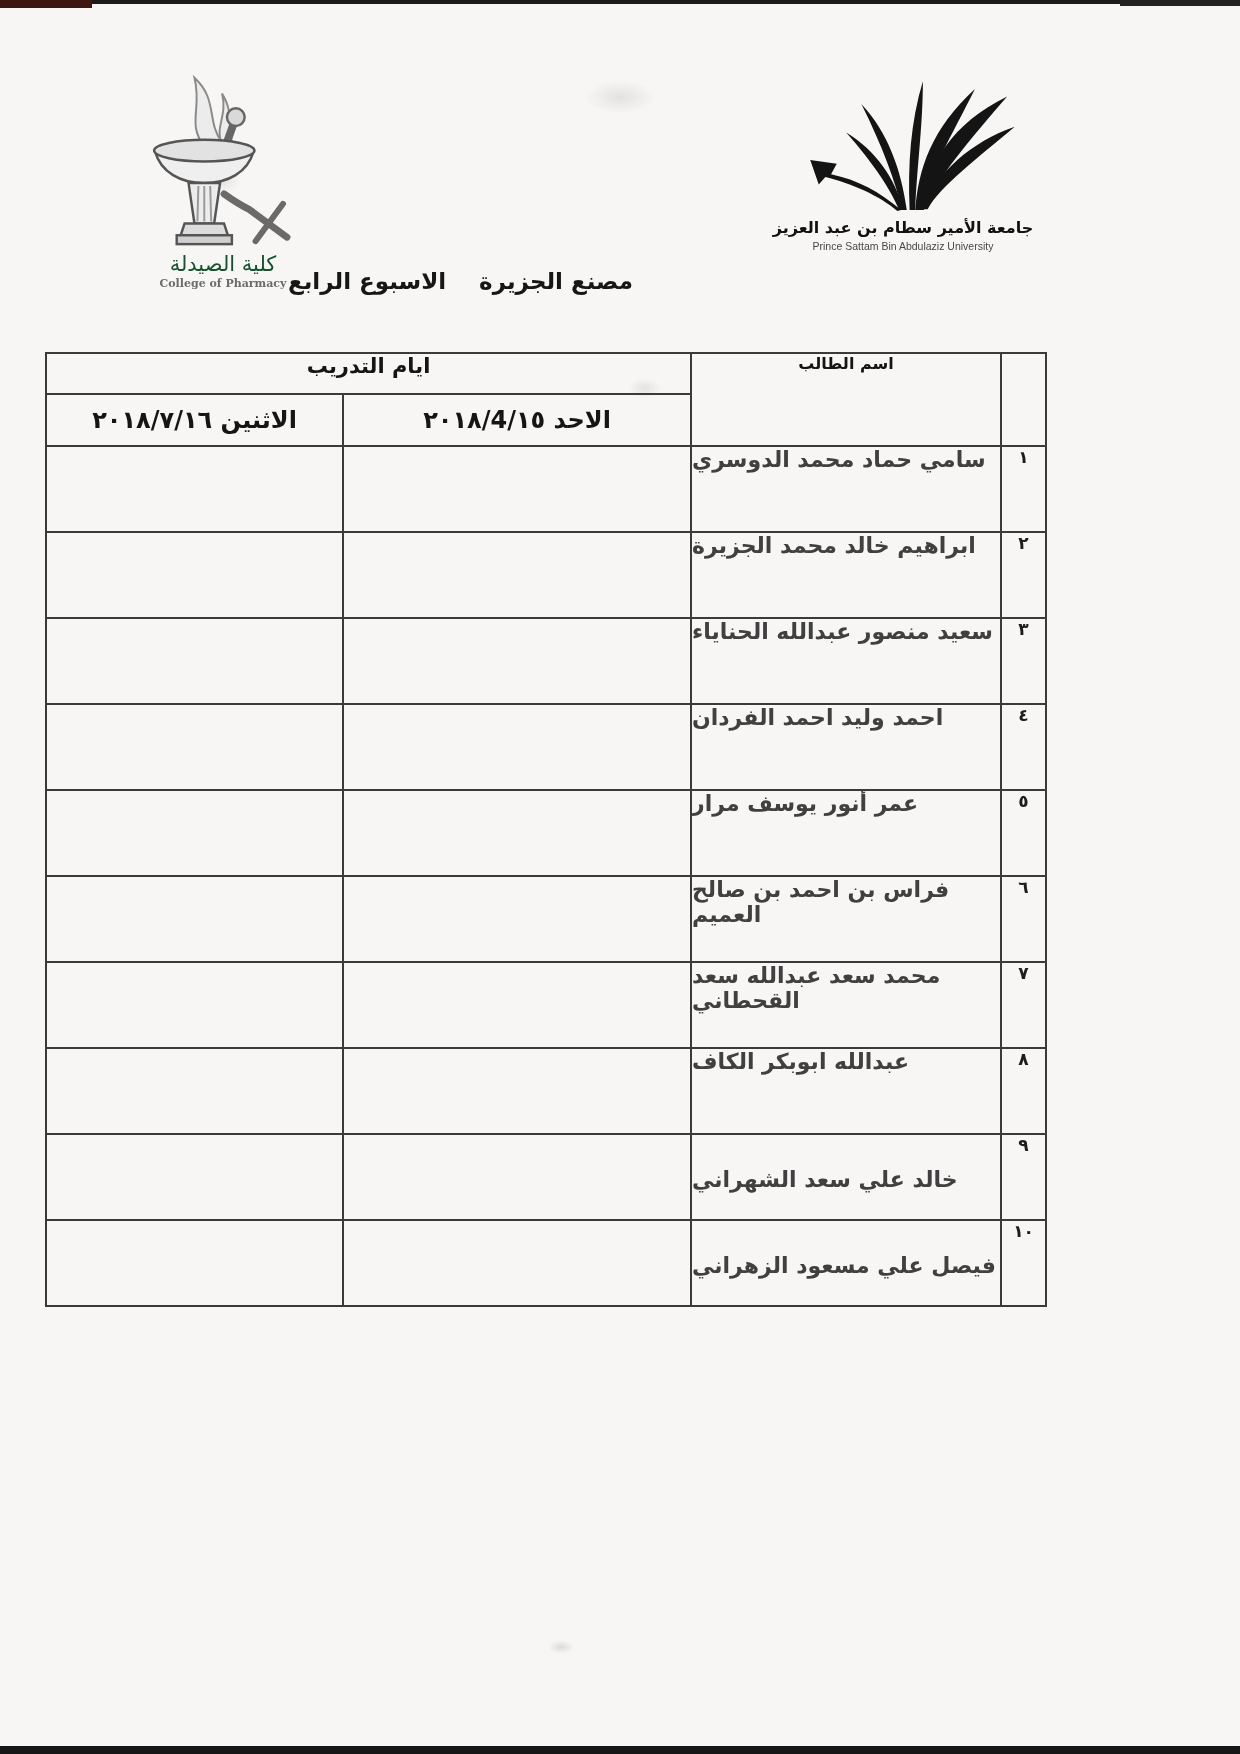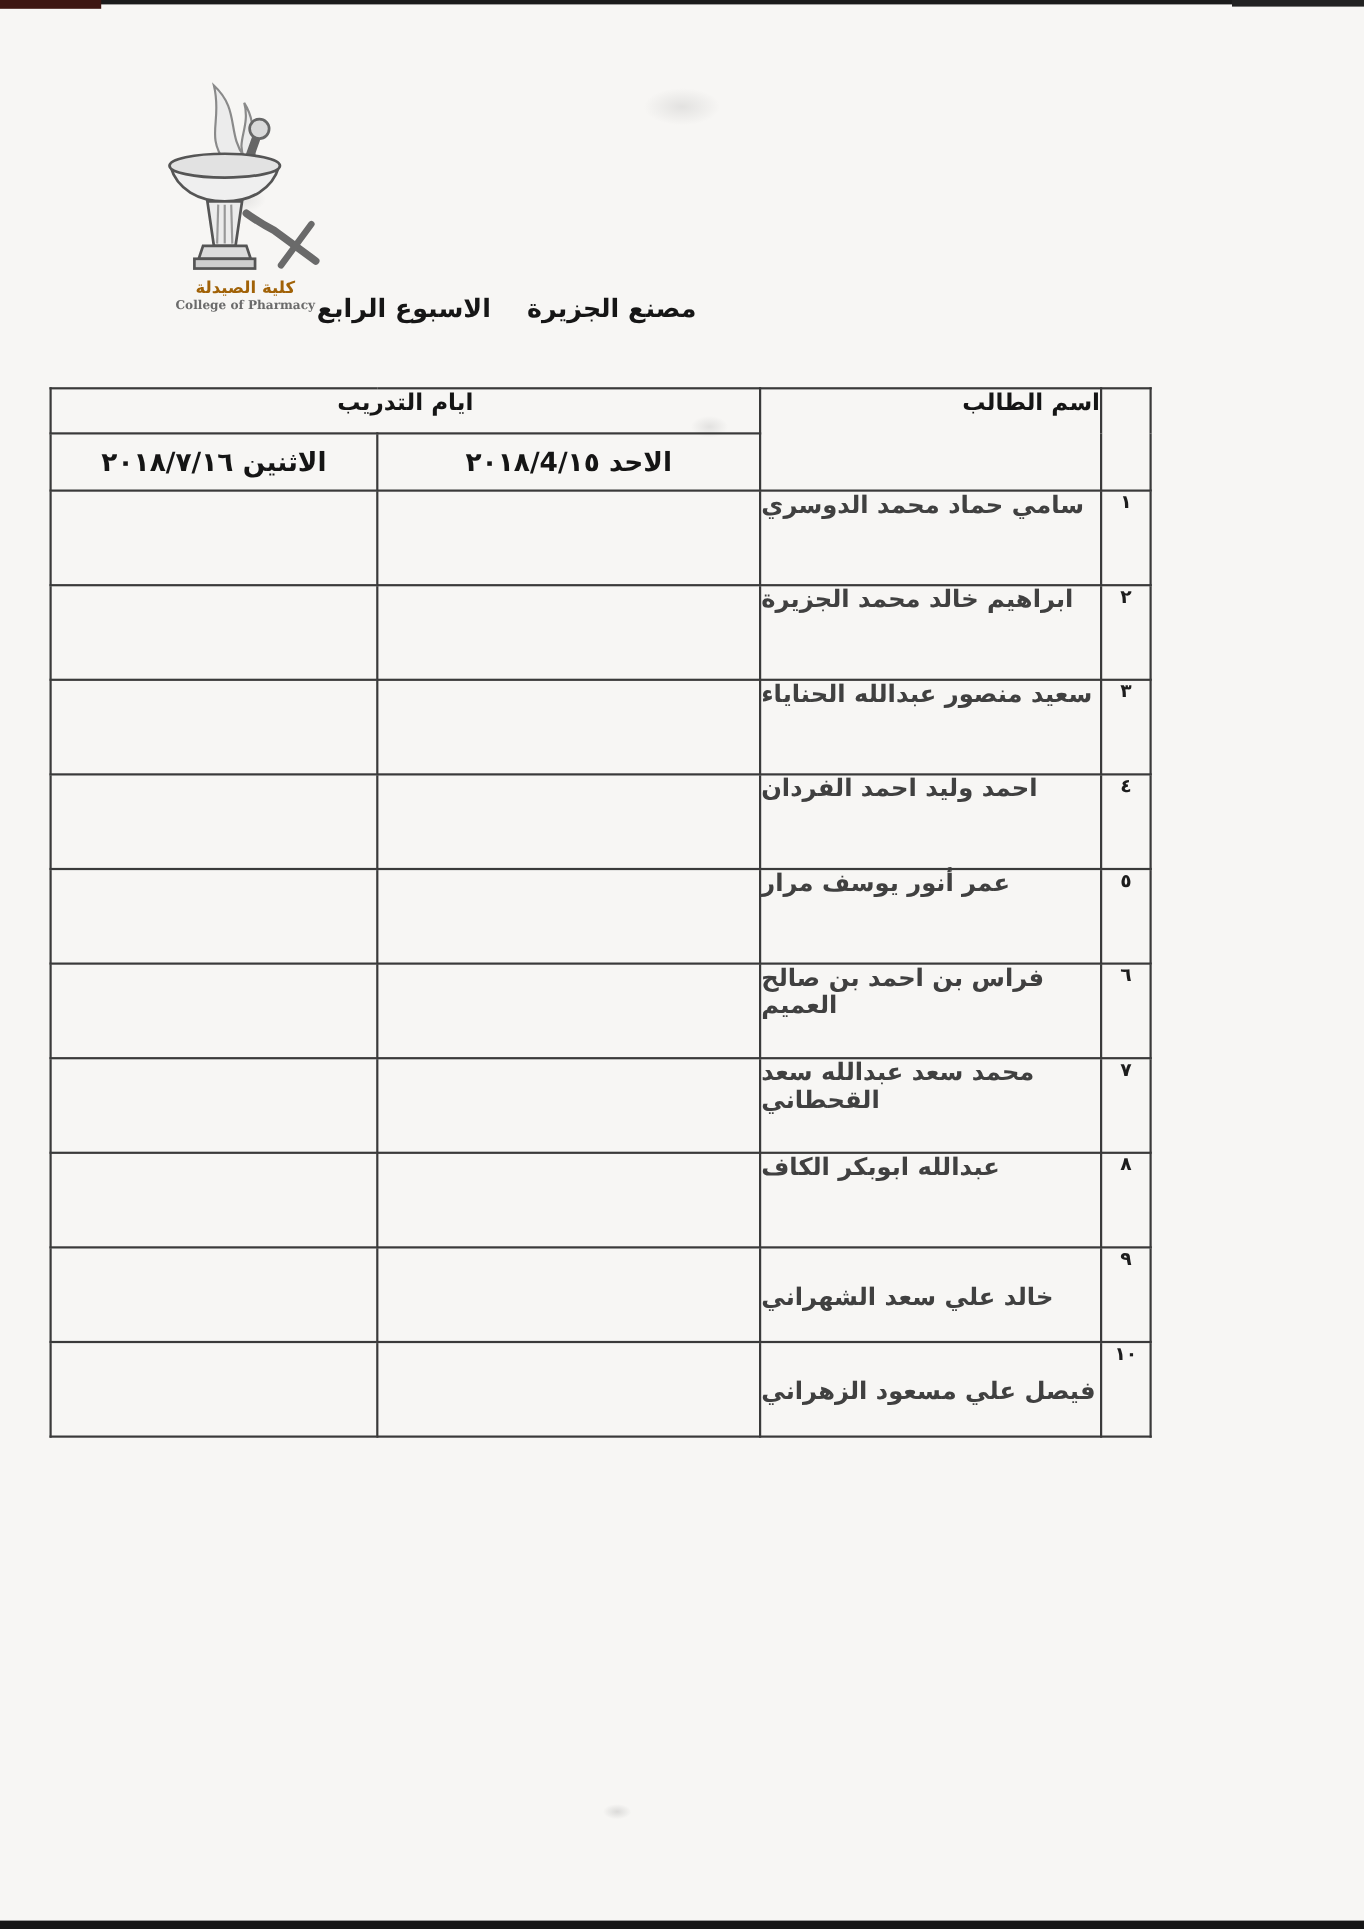--- a/index.html
+++ b/index.html
@@ -23,21 +23,21 @@
   .edge-top-right{position:absolute;top:0;right:0;width:120px;height:6px;background:#222;}
   .edge-bottom{position:absolute;bottom:0;left:0;width:100%;height:8px;background:#161616;}
   .smudge{position:absolute;border-radius:50%;background:radial-gradient(#9a9a9a,transparent 70%);opacity:.22;}
   .s1{left:585px;top:80px;width:70px;height:34px;}
   .s2{left:628px;top:378px;width:34px;height:20px;}
   .s3{left:196px;top:168px;width:46px;height:26px;}
   .s4{left:548px;top:1640px;width:26px;height:14px;opacity:.3;}
 
   
   .pharmacy-logo{position:absolute;left:133px;top:60px;width:180px;text-align:center;}
-  .pharmacy-logo .ar{font-size:15px;font-weight:bold;color:#a16207;margin-top:-4px;letter-spacing:0;}
+  .pharmacy-logo .ar{font-size:21px;font-weight:normal;color:#14532d;margin-top:-4px;letter-spacing:0;}
   .pharmacy-logo .en{font-family:"DejaVu Serif",serif;font-weight:bold;font-size:11px;color:#6b6b6b;margin-top:1px;}
   .uni-logo{position:absolute;left:772px;top:70px;width:262px;text-align:center;}
   .uni-logo .ar{font-size:16px;font-weight:bold;color:#111;margin-top:2px;}
   .uni-logo .en{font-family:"Liberation Sans",sans-serif;font-size:10.5px;color:#474747;margin-top:3px;}
 
   
   .doc-title{
     position:absolute;left:288px;top:268px;width:345px;
     direction:rtl;display:flex;justify-content:space-between;
     font-size:23px;font-weight:bold;color:#161616;
@@ -50,21 +50,21 @@
   }
   table.roster th, table.roster td{
     border:2px solid var(--border);
     padding:0;
   }
   col.c-no{width:45px;}
   col.c-name{width:310px;}
   col.c-sun{width:348px;}
   col.c-mon{width:297px;}
   th{font-weight:bold;color:#151515;}
-  .h-name{height:91px;vertical-align:top;text-align:right;padding:10px 20px 0 0;font-size:21px;}
+  .h-name{height:91px;vertical-align:top;padding:10px 20px 0 0;font-size:16px;}
   .h-days{vertical-align:top;text-align:center;padding-top:12px;font-size:21px;}
   .h-no{background:transparent;}
   .h-date{height:50px;text-align:center;vertical-align:middle;font-size:24px;}
   tbody tr{height:86px;}
   td.no{
     text-align:center;vertical-align:top;padding-top:16px;
     font-size:17px;font-weight:bold;
   }
   td.name{
     vertical-align:top;text-align:left;
@@ -111,20 +111,41 @@
         <line x1="66" y1="128" x2="66" y2="164" stroke="#999" stroke-width="2"></line>
         <line x1="72" y1="128" x2="73" y2="164" stroke="#999" stroke-width="2"></line>
         <path d="M46,166 L86,166 L90,178 L42,178 Z" fill="#dcdcdc" stroke="#555" stroke-width="2.5"></path>
         <rect x="38" y="178" width="56" height="9" fill="#cfcfcf" stroke="#555" stroke-width="2.5"></rect>
       </svg>
     </span>
     <div class="ar">كلية الصيدلة</div>
     <div class="en">College of Pharmacy</div>
   </div>
 
+  <div class="uni-logo">
+    <span>
+      <svg width="240" height="142" viewBox="0 0 240 150" xmlns="http://www.w3.org/2000/svg">
+        <g fill="#141414">
+
+          <path d="M133,148 C136,105 150,62 196,20 C172,68 146,112 138,148 Z"></path>
+          <path d="M137,148 C146,100 172,56 230,28 C192,72 155,115 142,148 Z"></path>
+          <path d="M140,147 C156,108 192,76 238,60 C198,94 160,122 146,147 Z"></path>
+
+          <path d="M127,148 C125,100 128,55 141,12 C141,60 134,110 133,148 Z"></path>
+
+          <path d="M124,148 C118,105 104,66 76,36 C98,80 112,118 119,148 Z"></path>
+          <path d="M121,148 C110,112 92,86 60,66 C90,100 108,128 116,148 Z"></path>
+
+          <path d="M118,148 C95,128 72,116 44,110 L50,99 L22,95 L31,121 L38,113 C66,120 96,133 114,149 Z"></path>
+        </g>
+      </svg>
+    </span>
+    <div class="ar">جامعة الأمير سطام بن عبد العزيز</div>
+    <div class="en">Prince Sattam Bin Abdulaziz University</div>
+  </div>
 
   <div class="doc-title">
     <span>مصنع الجزيرة</span>
     <span>الاسبوع الرابع</span>
   </div>
 
   <div class="tbl-wrap">
     <table class="roster">
       <colgroup>
         <col class="c-no">

